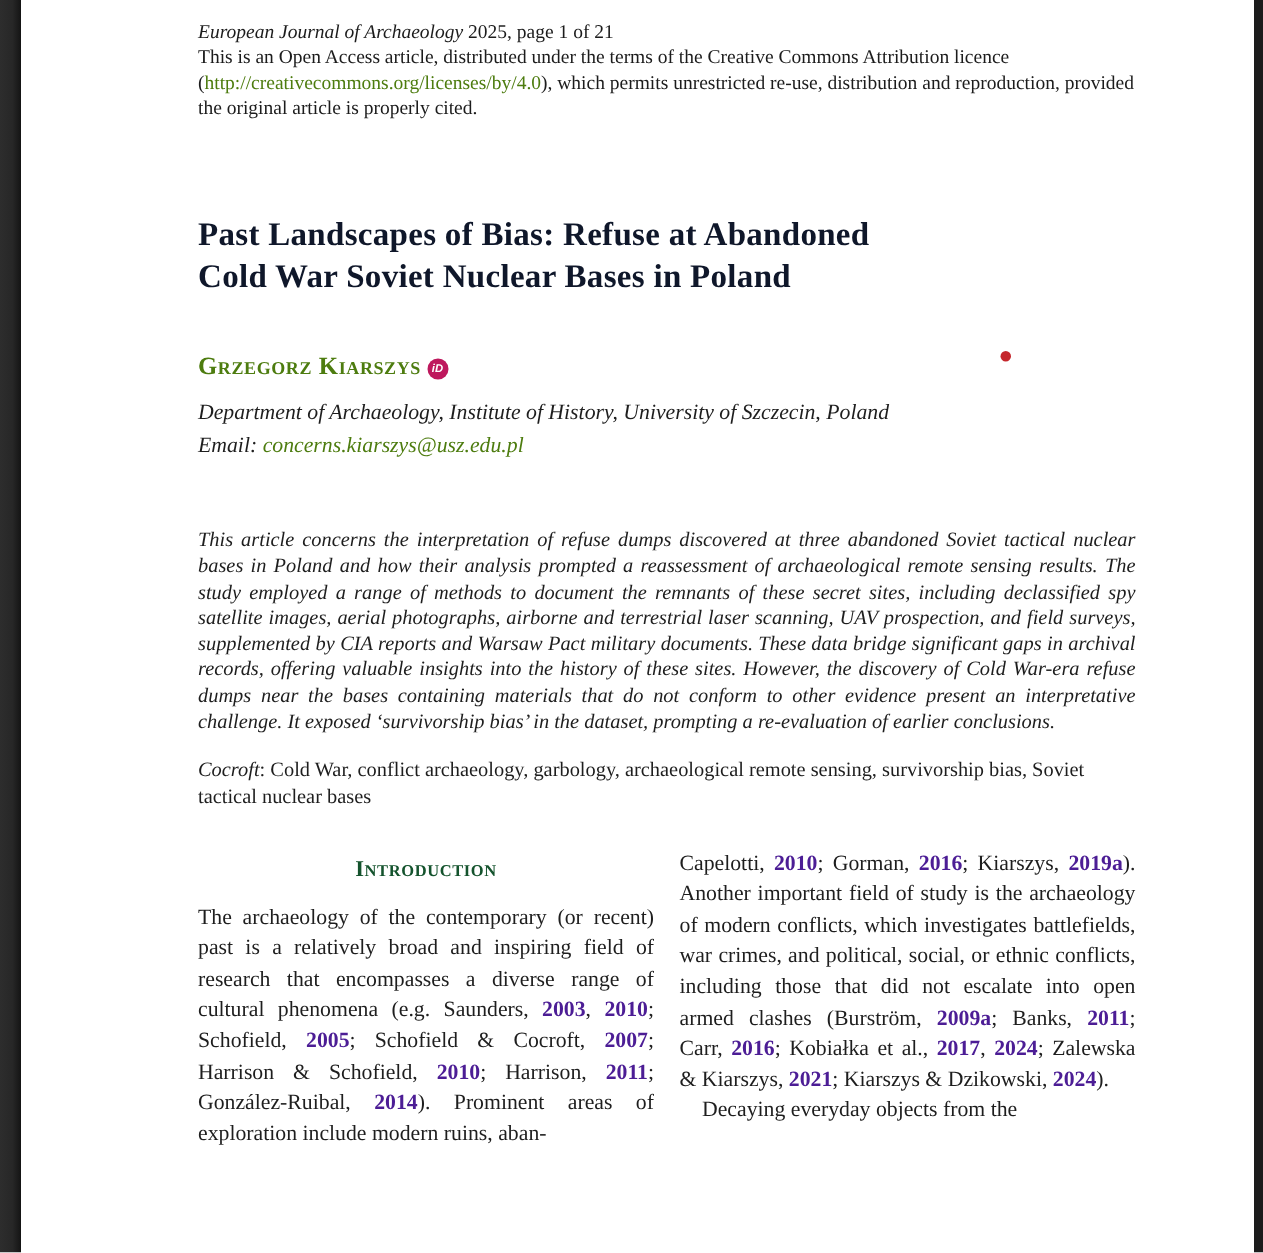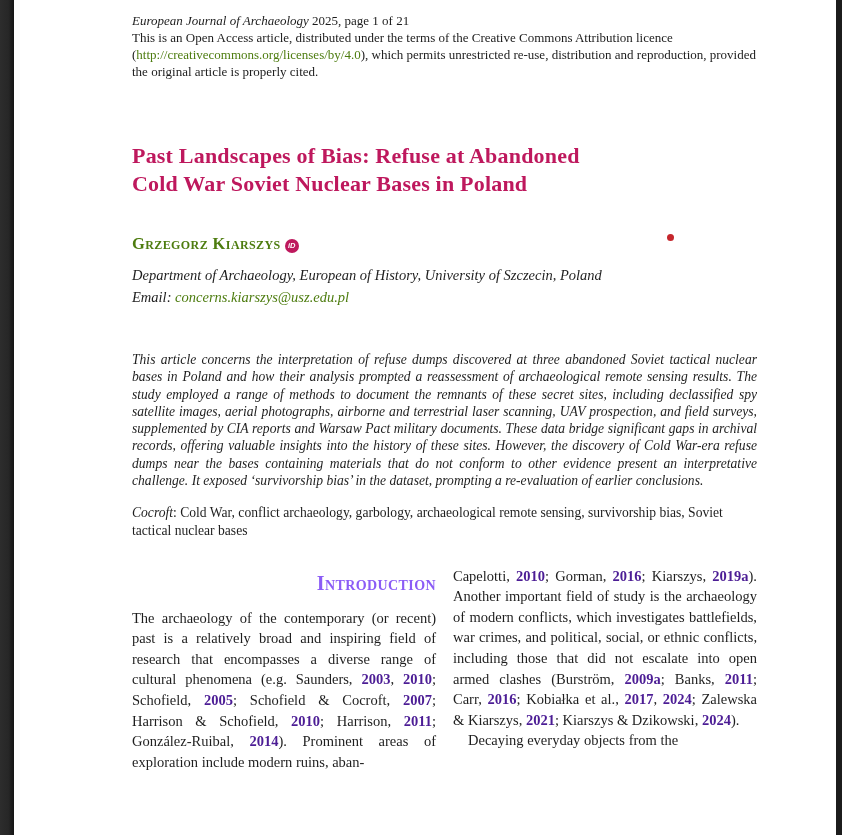--- a/index.html
+++ b/index.html
@@ -39,21 +39,21 @@
   .jheader p { margin: 0; font-size: 13px; line-height: 17px; color: #1c1c1c; }
   .link { color: #4d7c0f; text-decoration: none; cursor: pointer; }
 
   
   .title {
     margin: 62px 0 0 0;
     width: 450px;
     font-size: 22px;
     line-height: 28px;
     font-weight: 700;
-    color: #be185d;
+    color: #0f172a;
     letter-spacing: 0.2px;
   }
 
   
   .author-line { margin-top: 36px; height: 20px; }
   .author-name {
     font-variant: small-caps;
     font-weight: 700;
     font-size: 16.5px;
     letter-spacing: 0.4px;
@@ -88,26 +88,26 @@
   .columns {
     margin-top: 26px;
     display: flex;
     gap: 17px;
     height: 224px;
     overflow: hidden;
   }
   .col { width: 304px; }
   .sechead {
     margin: 6px 0 13px 0;
-    font-size: 20px;
+    font-size: 15px;
     font-weight: 700;
     font-variant: small-caps;
     letter-spacing: 0.4px;
-    text-align: right;
-    color: #8b5cf6;
+    text-align: center;
+    color: #14532d;
   }
   .bodypara {
     margin: 0;
     font-size: 14.5px;
     line-height: 20.6px;
     text-align: justify;
   }
   .indent { text-indent: 15px; }
   .cite { color: #4c1d95; cursor: pointer; font-weight: bold; }
 
@@ -132,21 +132,21 @@
       <p><span class="ital">European Journal of Archaeology</span><span> 2025, page 1 of 21</span></p>
       <p><span>This is an Open Access article, distributed under the terms of the Creative Commons Attribution licence (</span><a class="link">http://creativecommons.org/licenses/by/4.0</a><span>), which permits unrestricted re-use, distribution and reproduction, provided the original article is properly cited.</span></p>
     </header>
 
     <h1 class="title">Past Landscapes of Bias: Refuse at Abandoned Cold War Soviet Nuclear Bases in Poland</h1>
 
     <div class="author-line">
       <span class="author-name">Grzegorz Kiarszys</span><span class="orcid">iD</span>
     </div>
 
-    <p class="affil ital">Department of Archaeology, European of History, University of Szczecin, Poland</p>
+    <p class="affil ital">Department of Archaeology, Institute of History, University of Szczecin, Poland</p>
 
     <p class="email ital"><span>Email: </span><a class="link">concerns.kiarszys@usz.edu.pl</a></p>
 
     <p class="abstract ital">This article concerns the interpretation of refuse dumps discovered at three abandoned Soviet tactical nuclear bases in Poland and how their analysis prompted a reassessment of archaeological remote sensing results. The study employed a range of methods to document the remnants of these secret sites, including declassified spy satellite images, aerial photographs, airborne and terrestrial laser scanning, UAV prospection, and field surveys, supplemented by CIA reports and Warsaw Pact military documents. These data bridge significant gaps in archival records, offering valuable insights into the history of these sites. However, the discovery of Cold War-era refuse dumps near the bases containing materials that do not conform to other evidence present an interpretative challenge. It exposed ‘survivorship bias’ in the dataset, prompting a re-evaluation of earlier conclusions.</p>
 
     <p class="keywords"><span class="ital">Cocroft</span><span>: Cold War, conflict archaeology, garbology, archaeological remote sensing, survivorship bias, Soviet tactical nuclear bases</span></p>
 
     <div class="columns">
       <div class="col">
         <h2 class="sechead">Introduction</h2>

